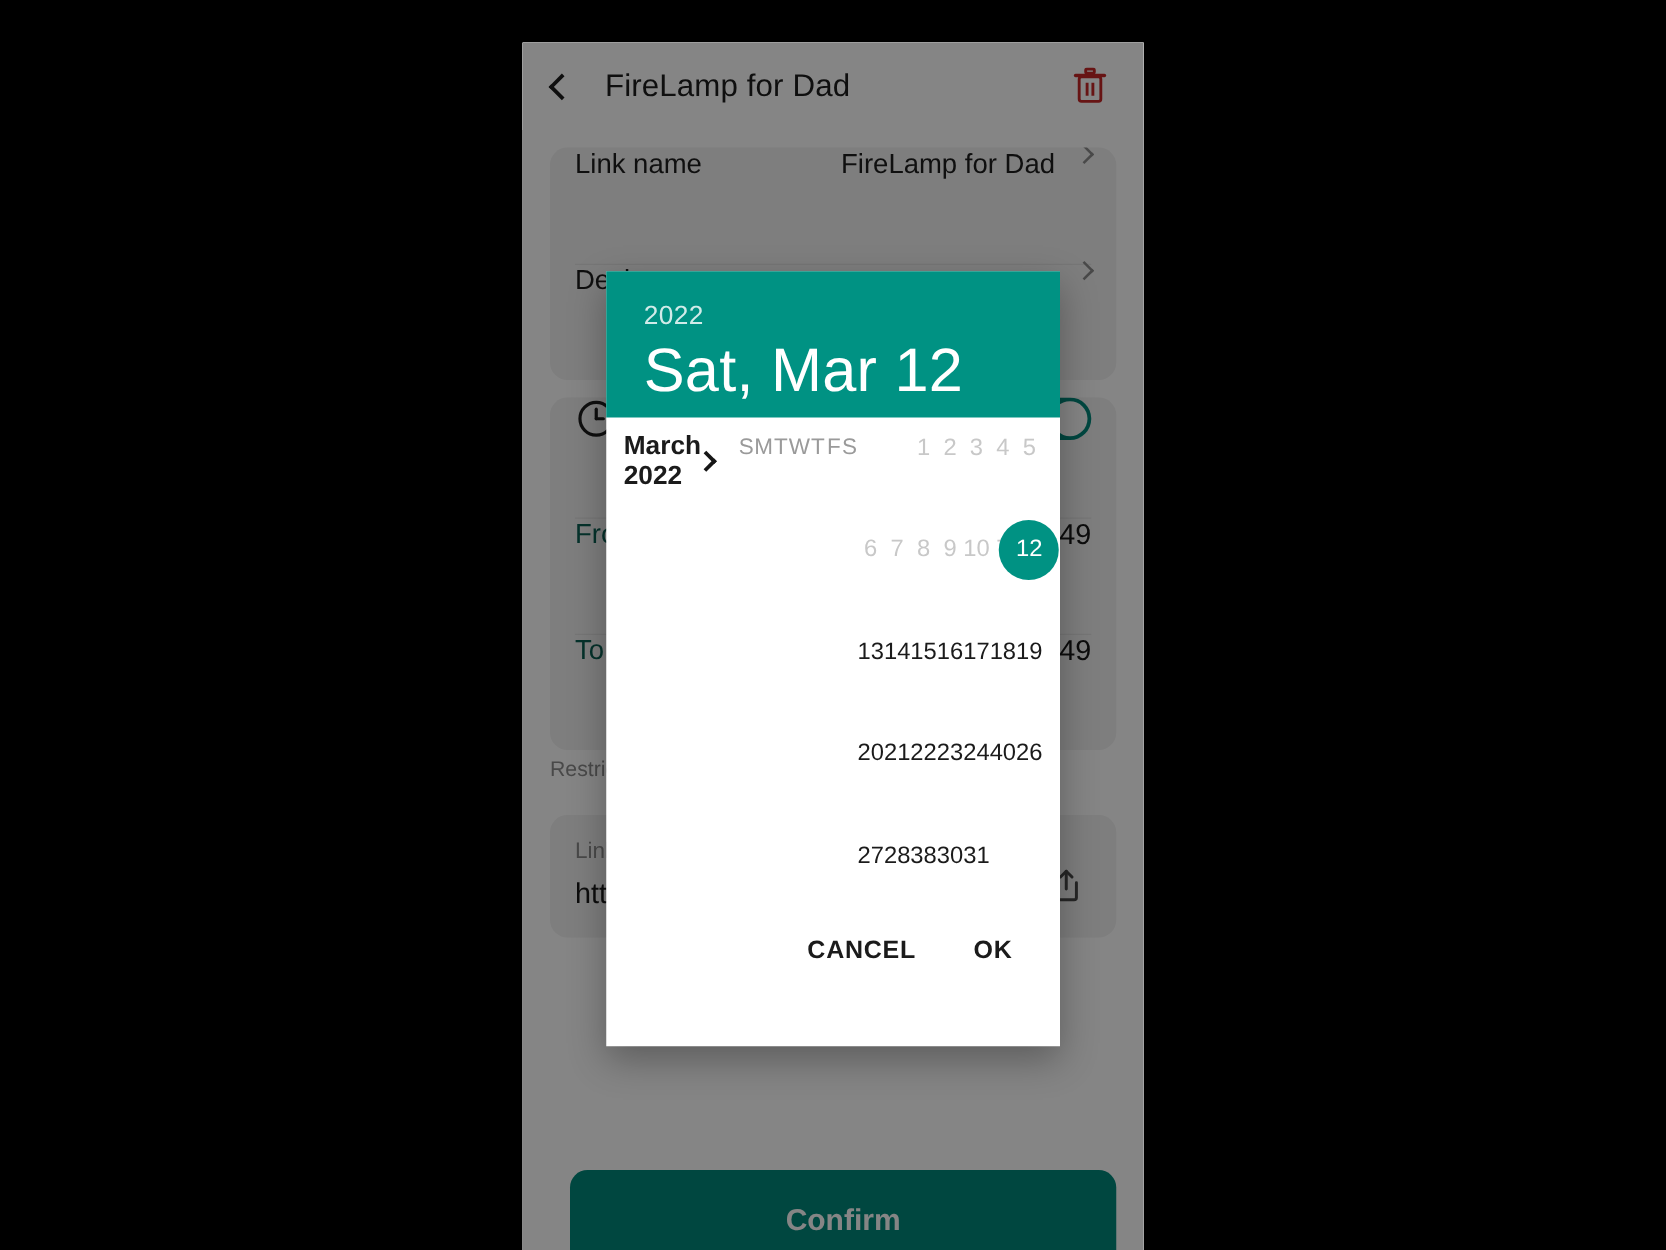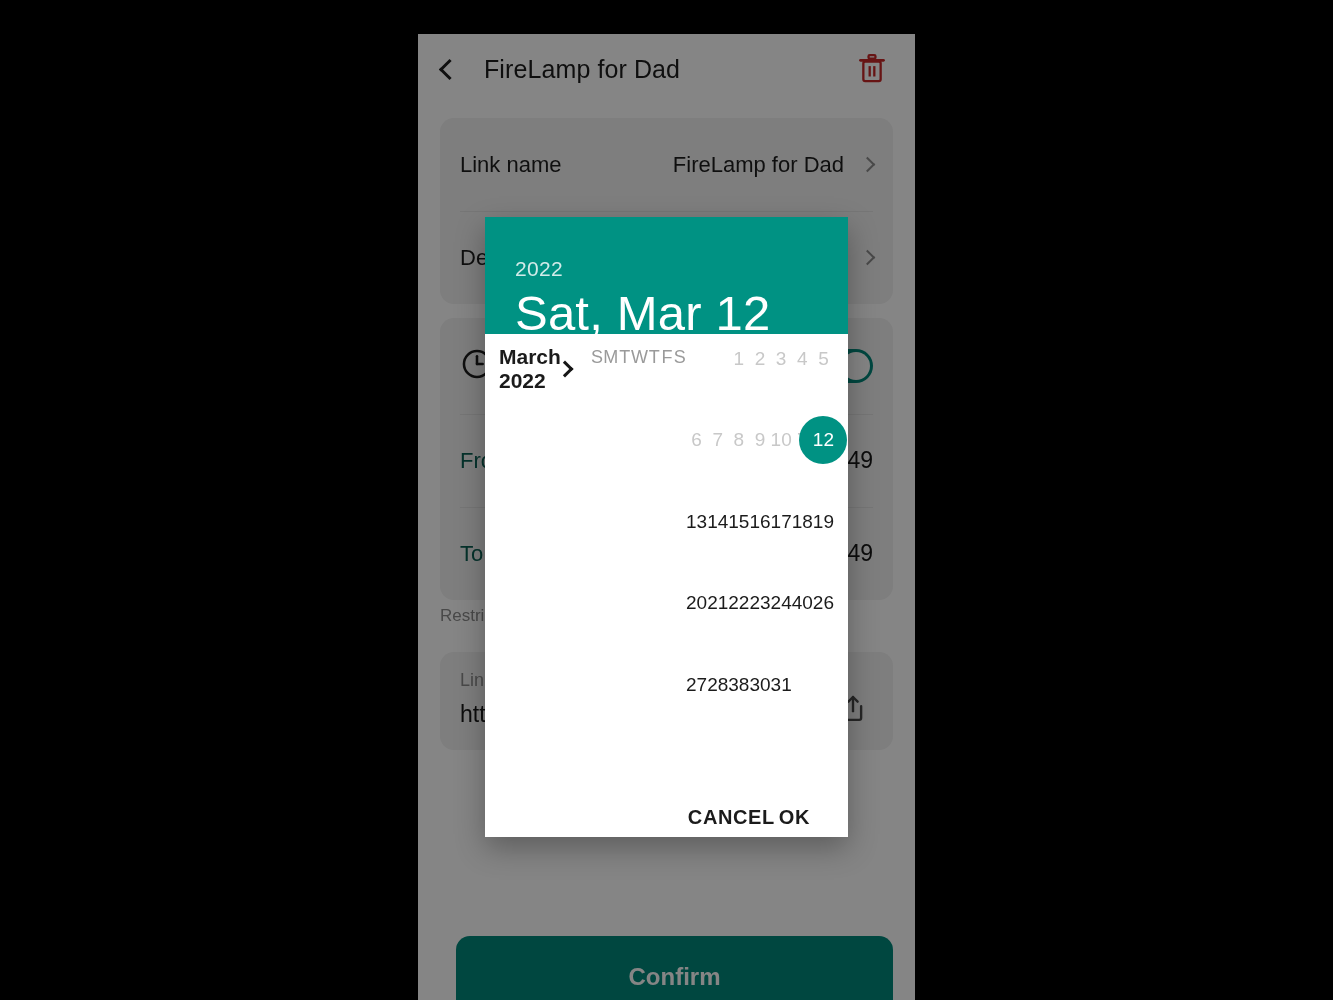--- a/index.html
+++ b/index.html
@@ -84,21 +84,21 @@
   }
 
   .card {
     margin: 14px 22px 0 22px;
     background: #f1f1f1;
     border-radius: 14px;
     overflow: hidden;
   }
   .row {
     display: flex;
-    align-items: center;
+    align-items: flex-start;
     height: 93px;
     padding: 0 20px;
     position: relative;
   }
   .row + .row::before {
     content: "";
     position: absolute;
     left: 20px; right: 20px; top: 0;
     height: 1px;
     background: rgba(0,0,0,0.055);
@@ -210,21 +210,21 @@
     height: 620px;
     background: #ffffff;
     z-index: 100;
     box-shadow: 0 11px 28px rgba(0,0,0,0.30);
     display: flex;
     flex-direction: column;
   }
 
   .dlg-header {
     background: #009283;
-    padding: 40px 30px 22px 30px;
+    padding: 24px 30px 22px 30px;
     flex: 0 0 auto;
     height: 117px;
   }
   .dlg-year {
     font-size: 21px;
     color: rgba(255,255,255,0.82);
     letter-spacing: .3px;
     margin-bottom: 4px;
   }
   .dlg-date {
@@ -295,23 +295,24 @@
     border-radius: 50%;
     background: #009283;
     z-index: 0;
   }
   .day.selected .sel-num { position: relative; z-index: 1; }
 
   .dlg-actions {
     flex: 0 0 auto;
     height: 96px;
     display: flex;
-    align-items: flex-end;
+    align-items: flex-start;
     justify-content: flex-end;
     padding-right: 36px;
+    gap: 42px;
   }
   .dlg-btn {
     background: none;
     border: none;
     font-size: 20px;
     font-weight: bold;
     color: #1b1b1b;
     letter-spacing: .6px;
     padding: 8px 2px;
   }

